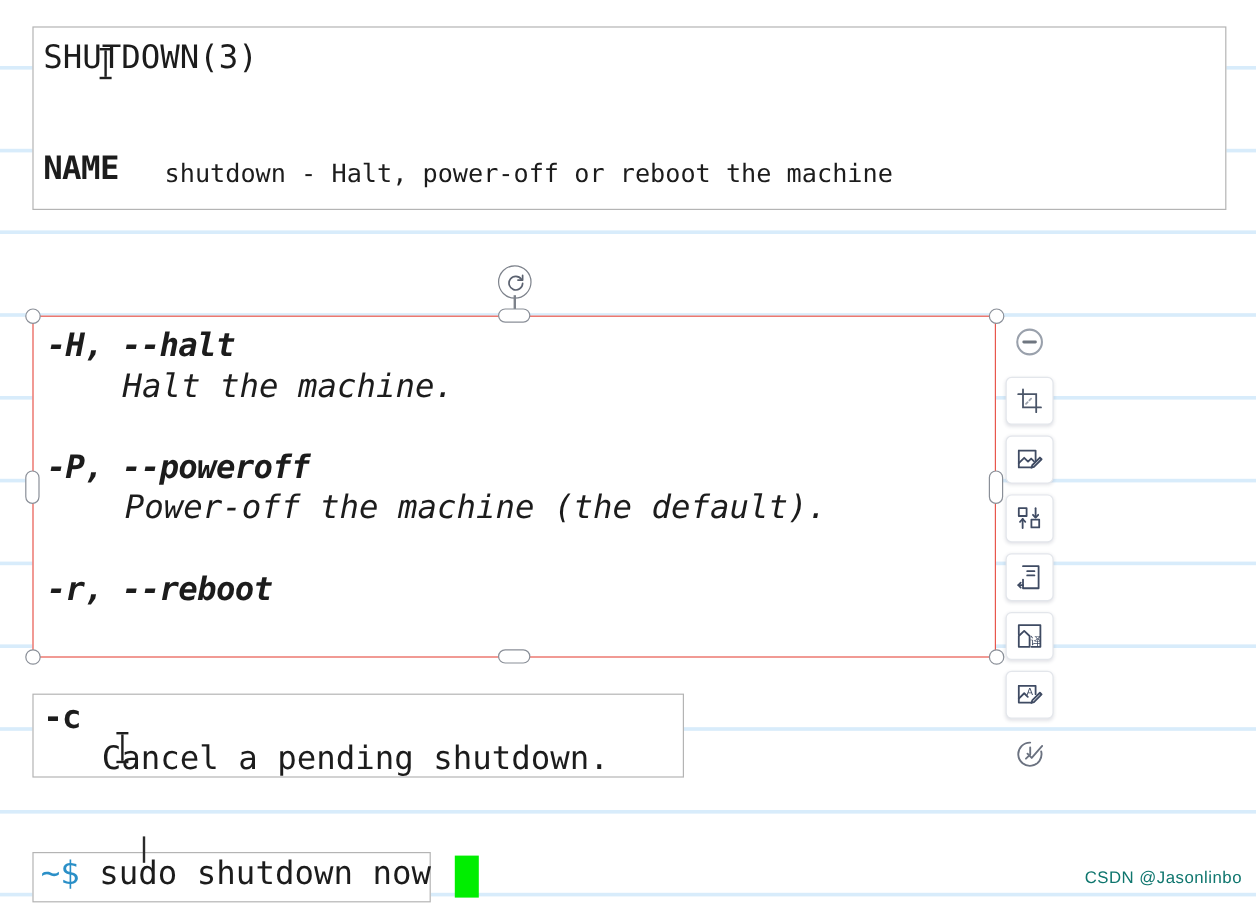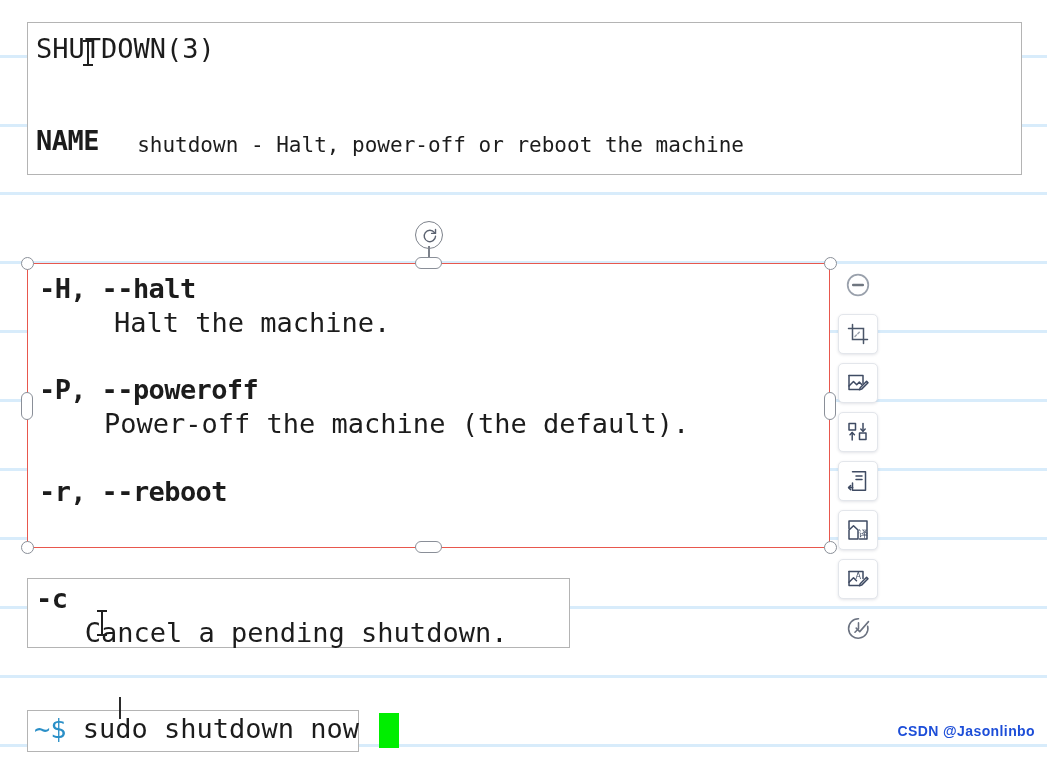--- a/index.html
+++ b/index.html
@@ -43,21 +43,21 @@
   
   #box-options {
     left:27px; top:263px; width:803px; height:285px;
     border:1px solid #e8574d;
     background:#ffffff;
     z-index:4;
   }
   #box-options .opt-term { font-size:27px; font-weight:bold; letter-spacing:-0.6px; }
   #box-options .opt-desc { font-size:27px; }
   #box-options .r1 { position:absolute; left:11px; top:11px; }
-  #box-options .r2 { position:absolute; left:21px; top:45px; }
+  #box-options .r2 { position:absolute; left:9px; top:45px; }
   #box-options .r3 { position:absolute; left:11px; top:112px; }
   #box-options .r4 { position:absolute; left:11px; top:146px; }
   #box-options .r5 { position:absolute; left:11px; top:214px; }
   #box-options .r6 { position:absolute; left:11px; top:248px; }
 
   
   #box-cancel { left:27px; top:578px; width:543px; height:70px; }
   #box-cancel .c1 { position:absolute; left:8px; top:6px; font-size:27px; font-weight:bold; letter-spacing:-0.6px;}
   #box-cancel .c2 { position:absolute; left:8px; top:40px; font-size:27px; }
 
@@ -123,22 +123,22 @@
 
   #caret-artifact {
     position:absolute; left:119px; top:697px; width:2px; height:22px;
     background:#2b2b2b; z-index:8;
   }
 
   
   #watermark {
     position:absolute; right:12px; bottom:18px;
     font-family:"Liberation Sans", sans-serif;
-    font-size:14px; color:#1d4ed8; letter-spacing:0.4px;
-    z-index:9; user-select:none;font-weight:bold;
+    font-size:14px; color:#0f766e; letter-spacing:0.4px;
+    z-index:9; user-select:none;
   }
 </style>
 </head>
 <body>
 
 <div id="ruled-lines">
     <div class="rule-line" style="top: 55px; background: rgb(216, 236, 251);"></div>
     <div class="rule-line" style="top: 124px; background: rgb(216, 236, 251);"></div>
     <div class="rule-line" style="top: 192px; background: rgb(216, 236, 251);"></div>
     <div class="rule-line" style="top: 261px; background: rgb(216, 236, 251);"></div>
@@ -150,21 +150,21 @@
     <div class="rule-line" style="top: 675px; background: rgb(216, 236, 251);"></div>
     <div class="rule-line" style="top: 744px; background: rgb(216, 236, 251);"></div>
   </div>
 
 <div class="ocr-box" id="box-name">
   <div class="ocr-line l1">SHUTDOWN(3)</div>
   <div class="ocr-line l2">NAME</div>
   <div class="ocr-line l3">        shutdown - Halt, power-off or reboot the machine</div>
 </div>
 
-<div class="ocr-box" id="box-options" style="border-color: rgb(232, 87, 77);">
+<div class="ocr-box" id="box-options" style="border-color: rgb(232, 87, 77); font-style: italic;">
   <div class="ocr-line opt-term r1">-H, --halt</div>
   <div class="ocr-line opt-desc r2">    Halt the machine.</div>
   <div class="ocr-line opt-desc r4">    Power-off the machine (the default).</div>
   <div class="ocr-line opt-term r3">-P, --poweroff</div>
   <div class="ocr-line opt-term r5">-r, --reboot</div>
 </div>
 
 <div class="sel-layer">
   <div id="rotate-knob">
     <svg width="17" height="17" viewBox="0 0 24 24" fill="none" stroke="#5b6270" stroke-width="2" stroke-linecap="round" stroke-linejoin="round">

